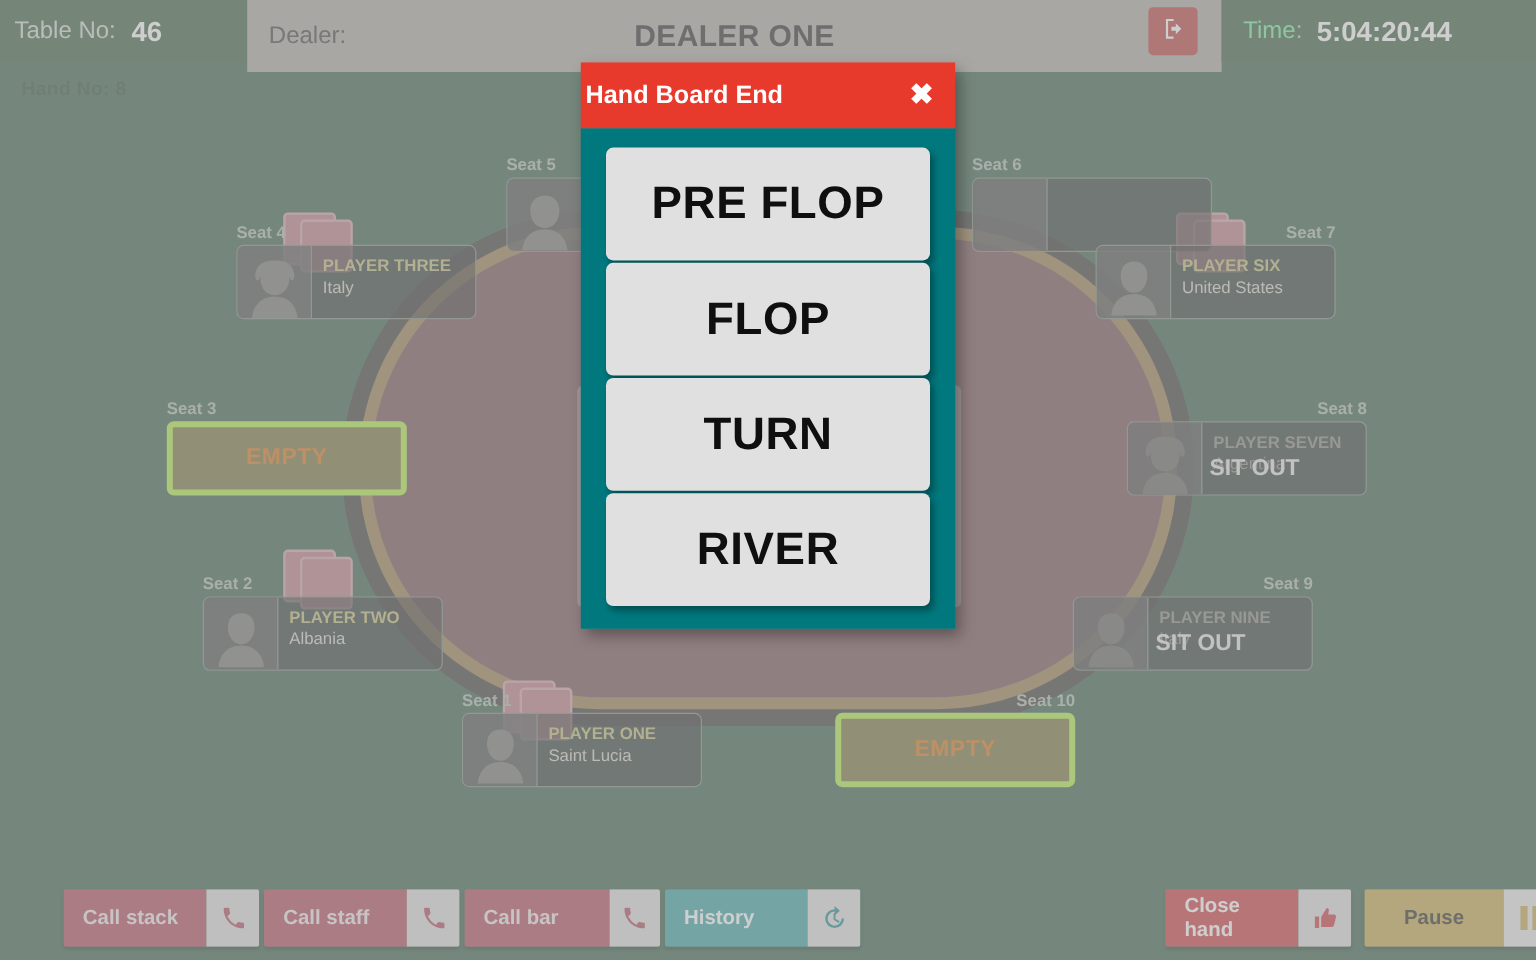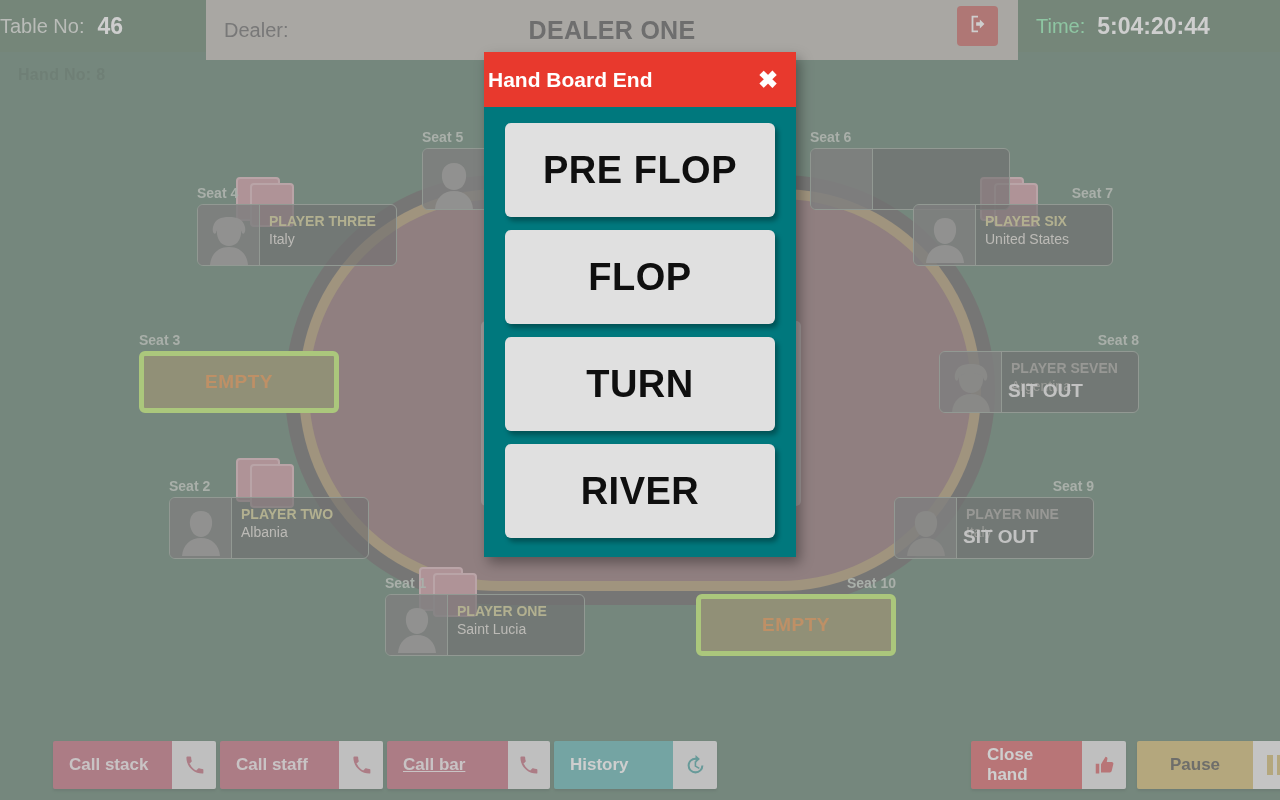--- a/index.html
+++ b/index.html
@@ -11,21 +11,21 @@
   #app { position: relative; width: 1280px; height: 800px; background: #577a66; }
 
   
   #board-layer { position: absolute; inset: 0; }
   #scrim { position: absolute; inset: 0; background: rgba(150,150,150,0.47); z-index: 40; pointer-events: none; }
 
   
   .topbar { position: absolute; left: 0; top: 0; width: 1280px; height: 52px; z-index: 10; }
   .tb-left {
     position: absolute; left: 0; top: 0; width: 206px; height: 52px;
-    background: #57775f; display: flex; align-items: center; padding-left: 0; gap: 13px;
+    background: #57775f; display: flex; align-items: center; padding-left: 12px; gap: 13px;
   }
   .tb-left .lbl { color: #d8ddd6; font-size: 20px; }
   .tb-left .val { color: #ffffff; font-size: 23px; font-weight: bold; }
   .tb-mid {
     position: absolute; left: 206px; top: 0; width: 812px; height: 60px;
     background: #b9b5ae; display: flex; align-items: center;
   }
   .tb-mid .dealer-lbl { position: absolute; left: 18px; color: #5d5d5d; font-size: 20px; }
   .tb-mid .dealer-name {
     position: absolute; left: 0; right: 0; text-align: center;
@@ -144,21 +144,21 @@
     box-shadow: 4px 6px 12px rgba(0,0,0,0.35);
   }
   .modal-head {
     height: 55px; background: #e8392d; display: flex; align-items: center;
     justify-content: space-between; padding: 0 18px 0 4px;
   }
   .modal-title { color: #ffffff; font-size: 21px; font-weight: bold; }
   .modal-close { color: #ffffff; font-size: 24px; font-weight: bold; line-height: 1; }
   .modal-body { background: #00787d; padding: 16px 21px 19px 21px; }
   .opt {
-    width: 100%; height: 94px; margin-bottom: 13px;
+    width: 100%; height: 94px; margin-bottom: 2px;
     background: #e0e0e0; border: none; border-radius: 6px;
     font-family: "Liberation Sans", sans-serif;
     font-size: 38px; font-weight: bold; color: #0f0f0f; letter-spacing: .5px;
     box-shadow: 3px 4px 5px rgba(0,0,0,0.32);
     display: flex; align-items: center; justify-content: center;
   }
   .opt:last-child { margin-bottom: 0; }
 </style>
 </head>
 <body>
@@ -387,21 +387,21 @@
       </div>
       <div class="act red" style="left:185px; width:163px;">
         <div class="txt" style="width:119px;">Call staff</div>
         <div class="ico">
           <svg width="19" height="19" viewBox="0 0 24 24">
               <path d="M6.6 10.8c1.7 3.4 4.2 5.9 7.6 7.6l2.5-2.5c.3-.3.8-.4 1.2-.3 1.3.4 2.7.7 4.1.7.7 0 1.2.5 1.2 1.2V21c0 .7-.5 1.2-1.2 1.2C10.9 22.2 1.8 13.1 1.8 1.9 1.8 1.2 2.3.7 3 .7h3.6c.7 0 1.2.5 1.2 1.2 0 1.4.2 2.8.7 4.1.1.4 0 .9-.3 1.2l-2.6 2.6z"></path>
             </svg>
         </div>
       </div>
       <div class="act red" style="left:352px; width:163px;">
-        <div class="txt" style="width:124px;text-decoration:underline;">Call bar</div>
+        <div class="txt" style="width:124px;">Call bar</div>
         <div class="ico">
           <svg width="19" height="19" viewBox="0 0 24 24">
               <path d="M6.6 10.8c1.7 3.4 4.2 5.9 7.6 7.6l2.5-2.5c.3-.3.8-.4 1.2-.3 1.3.4 2.7.7 4.1.7.7 0 1.2.5 1.2 1.2V21c0 .7-.5 1.2-1.2 1.2C10.9 22.2 1.8 13.1 1.8 1.9 1.8 1.2 2.3.7 3 .7h3.6c.7 0 1.2.5 1.2 1.2 0 1.4.2 2.8.7 4.1.1.4 0 .9-.3 1.2l-2.6 2.6z"></path>
             </svg>
         </div>
       </div>
       <div class="act teal" style="left:519px; width:163px;">
         <div class="txt" style="width:119px;">History</div>
         <div class="ico">
           <svg width="21" height="21" viewBox="0 0 24 24">

